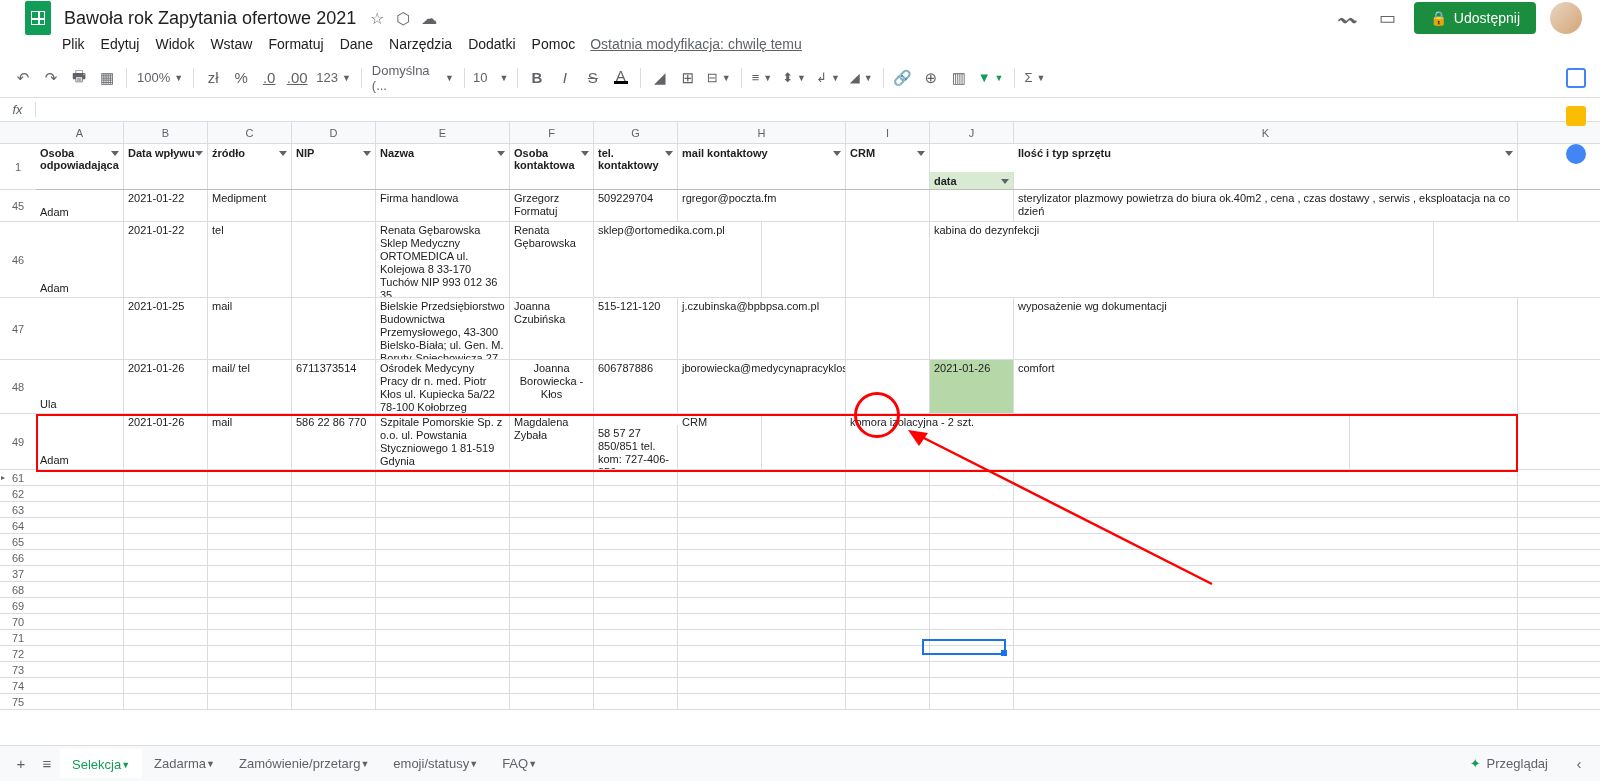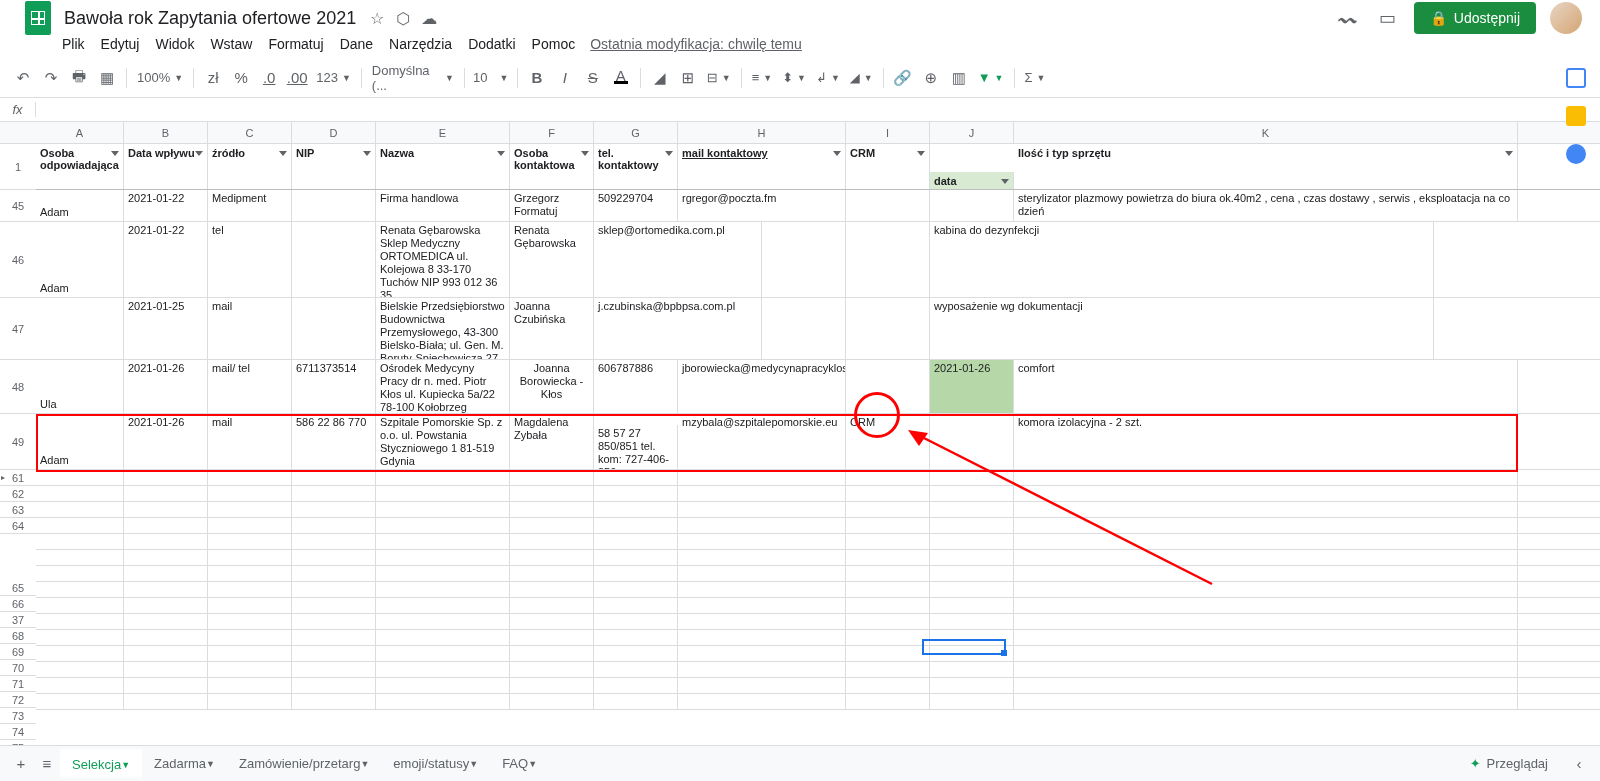--- a/index.html
+++ b/index.html
@@ -175,21 +175,21 @@
     <div id="row-nums">
         <div class="row-header" style="height: 32px;">45</div>
         <div class="row-header" style="height: 76px;">46</div>
         <div class="row-header" style="height: 62px;">47</div>
         <div class="row-header" style="height: 54px;">48</div>
         <div class="row-header" style="height: 56px;">49</div>
         <div class="row-header row-hidden-marker" style="height: 16px;">61</div>
         <div class="row-header" style="height: 16px;">62</div>
         <div class="row-header" style="height: 16px;">63</div>
         <div class="row-header" style="height: 16px;">64</div>
-        <div class="row-header" style="height: 16px; margin-top: 46px;">65</div>
+        <div class="row-header" style="height: 16px;">65</div>
         <div class="row-header" style="height: 16px;">66</div>
         <div class="row-header" style="height: 16px;">37</div>
         <div class="row-header" style="height: 16px;">68</div>
         <div class="row-header" style="height: 16px;">69</div>
         <div class="row-header" style="height: 16px;">70</div>
         <div class="row-header" style="height: 16px;">71</div>
         <div class="row-header" style="height: 16px;">72</div>
         <div class="row-header" style="height: 16px;">73</div>
         <div class="row-header" style="height: 16px;">74</div>
         <div class="row-header" style="height: 16px;">75</div>
@@ -213,21 +213,21 @@
       </div>
 
     <div class="hdr-row" id="hdr-row">
         <div class="hdr-cell" style="width: 88px;">Osoba odpowiadająca<div class="filter-arrow"></div></div>
         <div class="hdr-cell" style="width: 84px;">Data wpływu<div class="filter-arrow"></div></div>
         <div class="hdr-cell" style="width: 84px;">źródło<div class="filter-arrow"></div></div>
         <div class="hdr-cell" style="width: 84px;">NIP<div class="filter-arrow"></div></div>
         <div class="hdr-cell" style="width: 134px;">Nazwa<div class="filter-arrow"></div></div>
         <div class="hdr-cell" style="width: 84px;">Osoba kontaktowa<div class="filter-arrow"></div></div>
         <div class="hdr-cell" style="width: 84px;">tel. kontaktowy<div class="filter-arrow"></div></div>
-        <div class="hdr-cell" style="width: 168px; text-decoration: underline;">mail kontaktowy<div class="filter-arrow"></div></div>
+        <div class="hdr-cell" style="width: 168px;">mail kontaktowy<div class="filter-arrow"></div></div>
         <div class="hdr-cell" style="width: 84px;">CRM<div class="filter-arrow"></div></div>
         <div class="hdr-cell green" style="width: 84px; margin-top: 28px;">data odpowiedzi<div class="filter-arrow"></div></div>
         <div class="hdr-cell" style="width: 504px;">Ilość i typ sprzętu<div class="filter-arrow"></div></div>
       </div>
 
     <div id="data-rows" style="position:relative">
         <div class="data-row" style="height: 32px;">
           <div class="data-cell" style="width: 88px; display: flex; align-items: flex-end;">Adam</div>
           <div class="data-cell" style="width: 84px;">2021-01-22</div>
           <div class="data-cell" style="width: 84px;">Medipment</div>
@@ -252,20 +252,21 @@
           <div class="data-cell" style="width: 84px;"></div>
           <div class="data-cell" style="width: 504px;">kabina do dezynfekcji</div>
         </div>
         <div class="data-row" style="height: 62px;">
           <div class="data-cell" style="width: 88px; display: flex; align-items: flex-end;"></div>
           <div class="data-cell" style="width: 84px;">2021-01-25</div>
           <div class="data-cell" style="width: 84px;">mail</div>
           <div class="data-cell" style="width: 84px;"></div>
           <div class="data-cell" style="width: 134px;">Bielskie Przedsiębiorstwo Budownictwa Przemysłowego, 43-300 Bielsko-Biała;  ul. Gen. M. Boruty-Spiechowicza 27</div>
           <div class="data-cell" style="width: 84px;">Joanna Czubińska</div>
+          <div class="data-cell" style="width: 84px;">515-121-120</div>
           <div class="data-cell" style="width: 168px;">j.czubinska@bpbpsa.com.pl</div>
           <div class="data-cell" style="width: 84px;"></div>
           <div class="data-cell" style="width: 84px;"></div>
           <div class="data-cell" style="width: 504px;">wyposażenie wg dokumentacji</div>
         </div>
         <div class="data-row" style="height: 54px;">
           <div class="data-cell" style="width: 88px; display: flex; align-items: flex-end;">Ula</div>
           <div class="data-cell" style="width: 84px;">2021-01-26</div>
           <div class="data-cell" style="width: 84px;">mail/ tel</div>
           <div class="data-cell" style="width: 84px;">6711373514</div>
@@ -278,21 +279,20 @@
           <div class="data-cell" style="width: 504px;">comfort</div>
         </div>
         <div class="data-row" style="height: 56px;">
           <div class="data-cell" style="width: 88px; display: flex; align-items: flex-end;">Adam</div>
           <div class="data-cell" style="width: 84px;">2021-01-26</div>
           <div class="data-cell" style="width: 84px;">mail</div>
           <div class="data-cell" style="width: 84px;">586 22 86 770</div>
           <div class="data-cell" style="width: 134px;">Szpitale Pomorskie Sp. z o.o.  ul. Powstania Styczniowego 1 81-519 Gdynia</div>
           <div class="data-cell" style="width: 84px;">Magdalena Zybała</div>
           <div class="data-cell" style="width: 84px; margin-top: 11px;">58 57 27 850/851 tel. kom: 727-406-850</div>
-          <div class="data-cell" style="width: 168px;">mzybala@szpitalepomorskie.eu</div>
           <div class="data-cell" style="width: 84px;">CRM</div>
           <div class="data-cell" style="width: 84px;"></div>
           <div class="data-cell" style="width: 504px;">komora izolacyjna - 2 szt.</div>
         </div>
         <div class="data-row" style="height: 16px;">
           <div class="data-cell" style="width: 88px;"></div>
           <div class="data-cell" style="width: 84px;"></div>
           <div class="data-cell" style="width: 84px;"></div>
           <div class="data-cell" style="width: 84px;"></div>
           <div class="data-cell" style="width: 134px;"></div>

